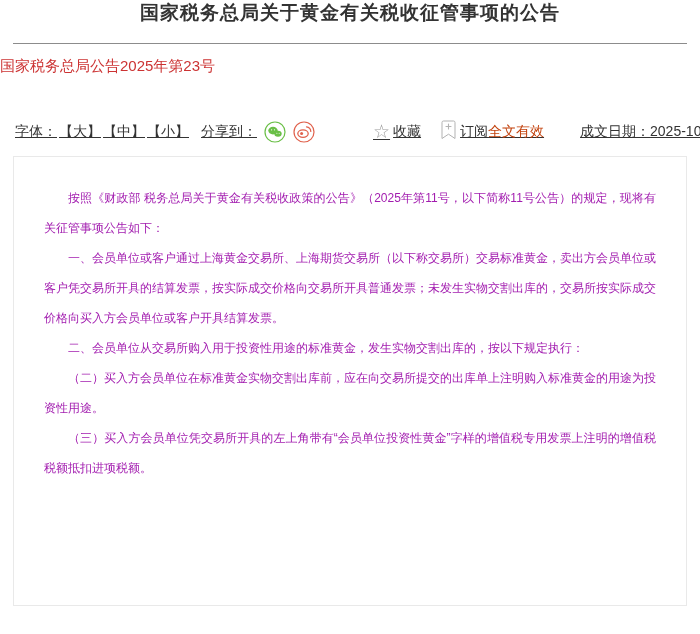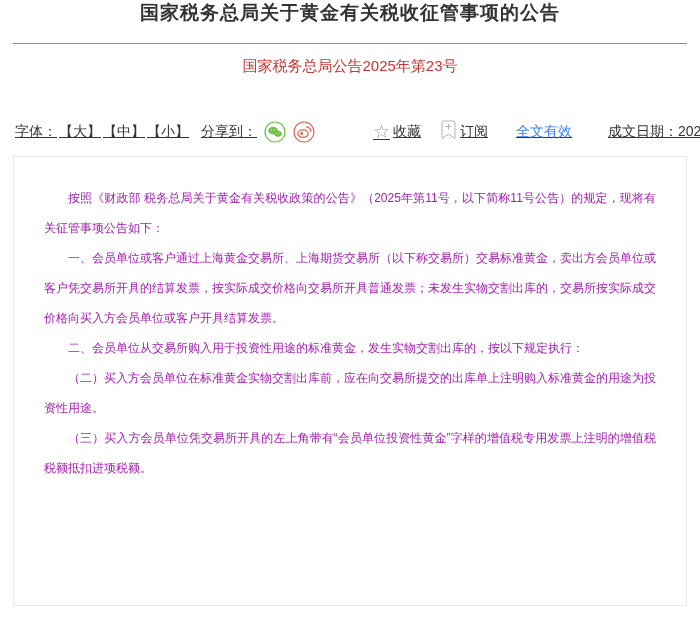--- a/index.html
+++ b/index.html
@@ -15,21 +15,20 @@
     color: #333333;
     letter-spacing: 1px;
   }
   .divider {
     margin: 17px 13px 0 13px;
     border: none;
     border-top: 1px solid #8c8c8c;
     height: 0;
   }
   .doc-number {
-    text-align: center;
     margin-top: 13px;
     font-size: 15px;
     color: #cc3333;
   }
   .toolbar {
     margin: 44px 15px 0 15px;
     display: flex;
     align-items: center;
     font-size: 14px;
     color: #333333;
@@ -49,21 +48,21 @@
     margin-left: 7px;
     display: inline-flex;
     align-items: center;
     justify-content: center;
     cursor: pointer;
   }
   .fav-group { margin-left: 58px; display: flex; align-items: center; cursor: pointer; }
   .star-glyph { font-size: 19px; color: #9a9a9a; margin-right: 3px; line-height: 1; }
   .sub-group { margin-left: 20px; display: flex; align-items: center; cursor: pointer; }
   .sub-group svg { margin-right: 4px; }
-  .validity { margin-left: 28px; color: #3b82f6; }
+  .validity { color: #c2410c; }
   .date-group { margin-left: 36px; color: #333333; }
   .content-box {
     margin: 13px 13px 0 13px;
     border: 1px solid #e9e9e9;
     padding: 26px 30px 40px 30px;
     height: 450px;
   }
   .content-box p {
     font-size: 12px;
     line-height: 30px;

